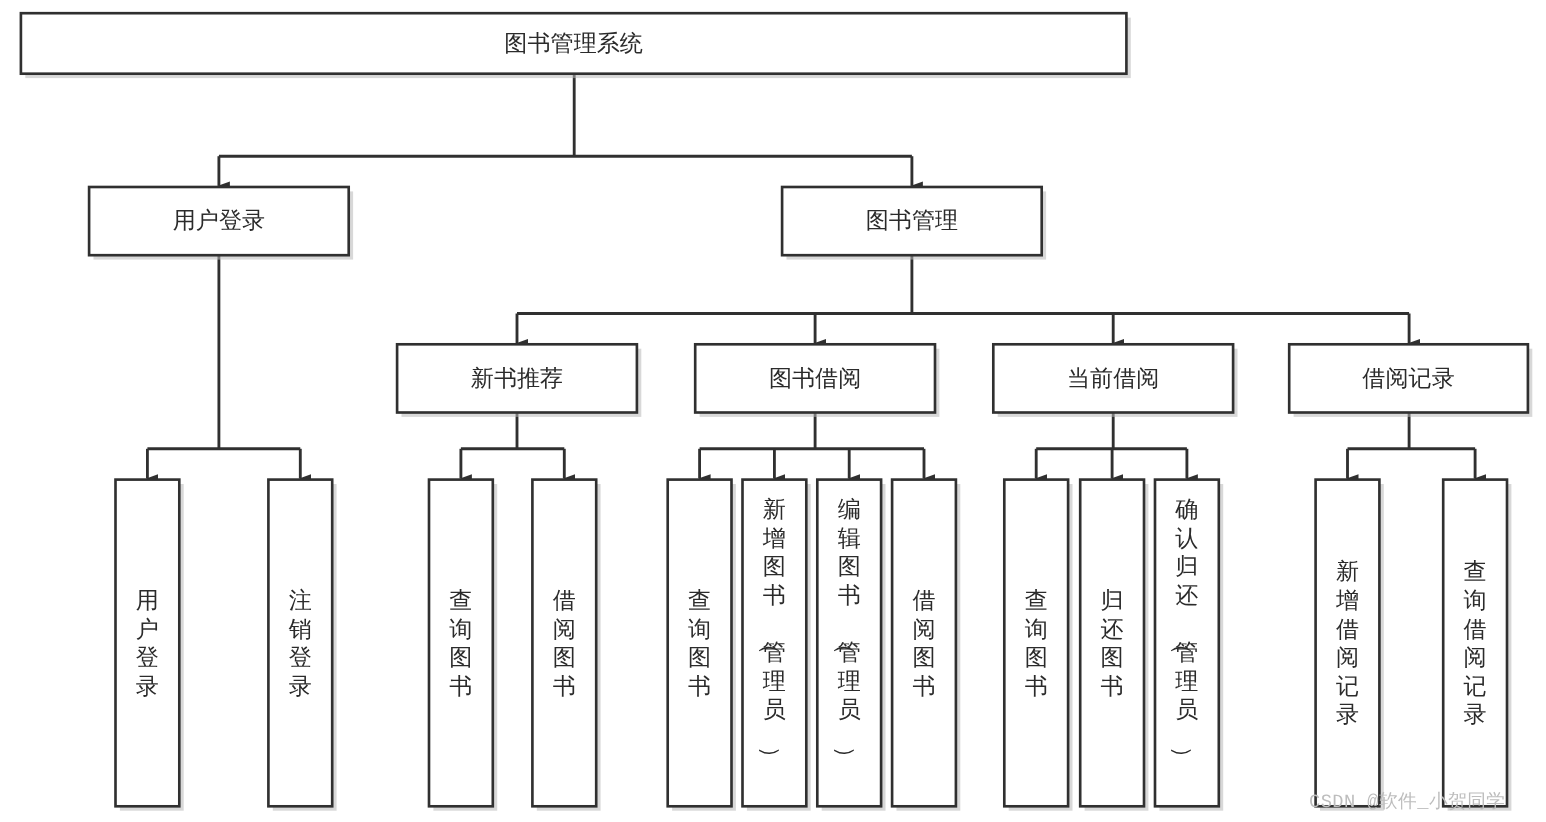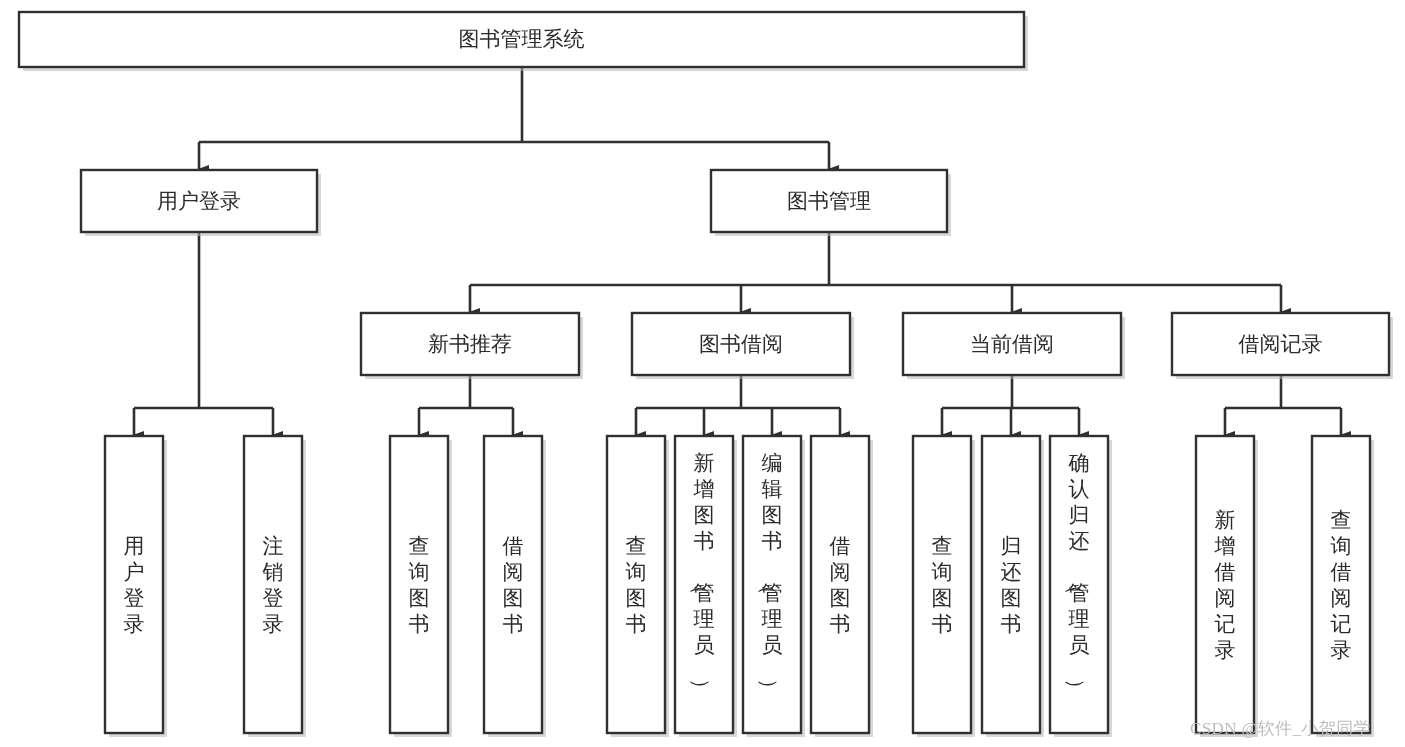--- a/index.html
+++ b/index.html
@@ -50,21 +50,21 @@
     dominant-baseline: middle;
   }
   .node-label-vertical {
     font-family: "Liberation Sans", "DejaVu Sans", sans-serif;
     fill: #2b2b2b;
     font-size: 21px;
     text-anchor: middle;
   }
   .watermark {
     position: absolute;
-    font-family: Liberation Serif, serif;
+    font-family: Liberation Mono, monospace;
     font-size: 17px;
     color: #bdbdbd;
     white-space: nowrap;
     letter-spacing: 0.4px;
     pointer-events: none;
   }
 </style>
 </head>
 <body>
 

